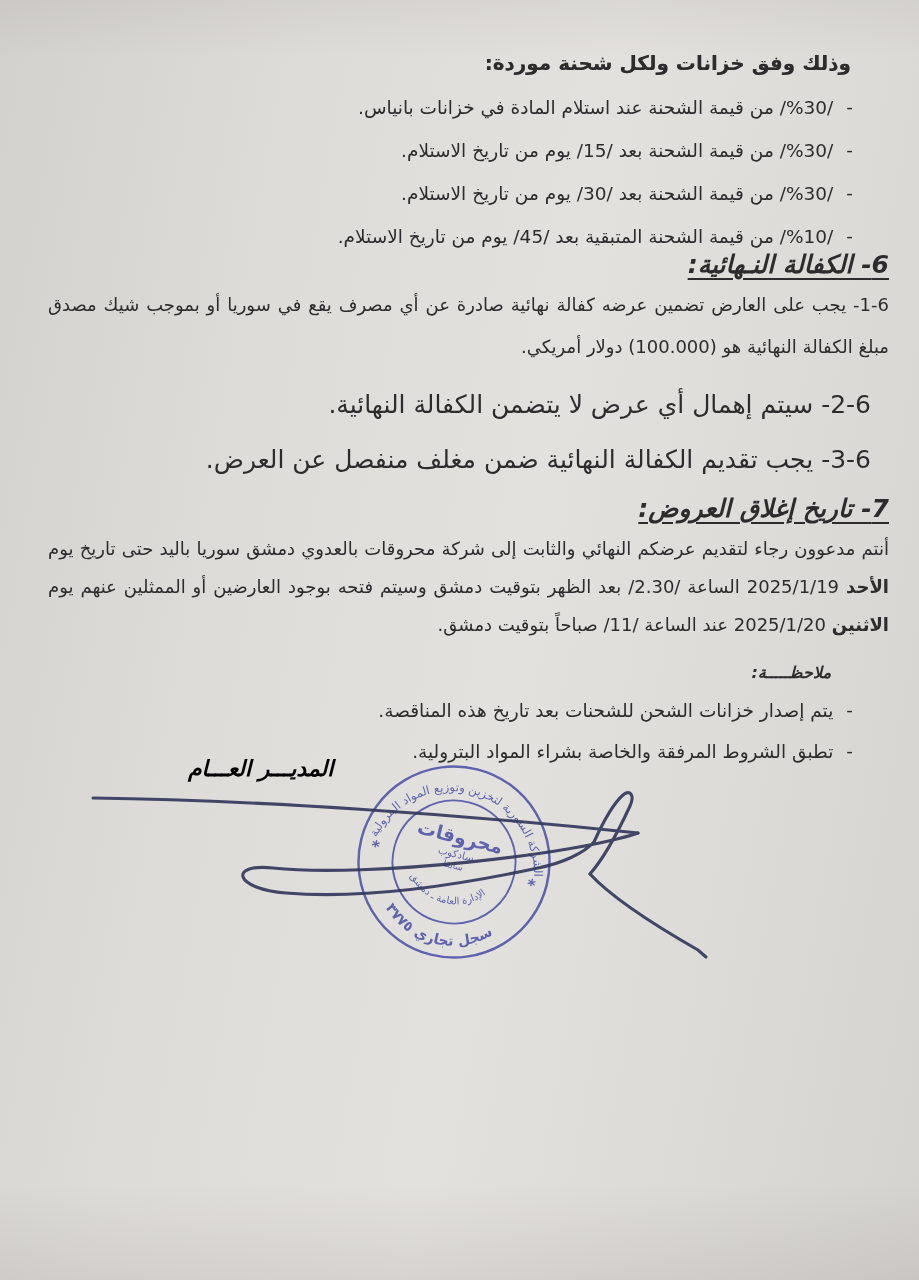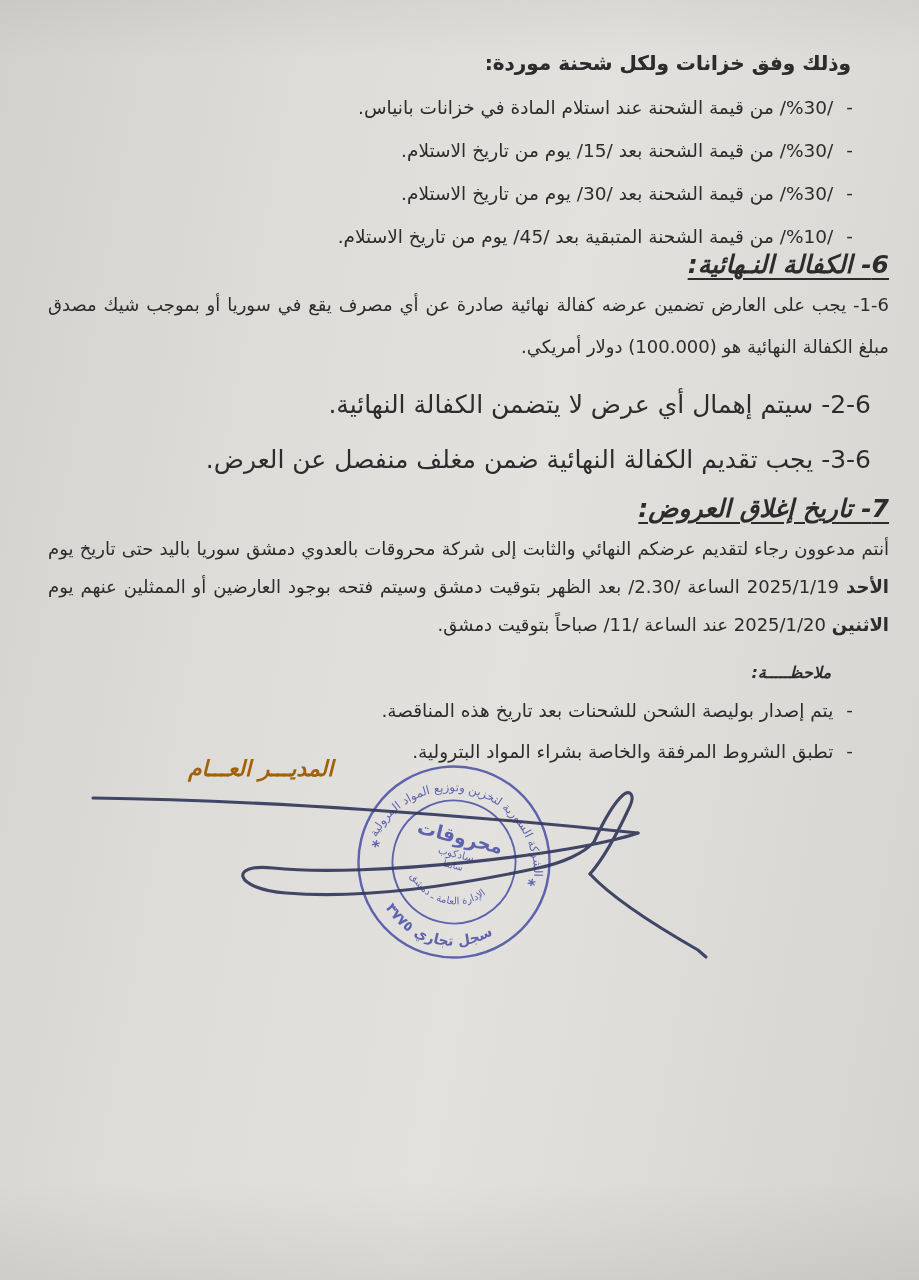--- a/index.html
+++ b/index.html
@@ -31,21 +31,21 @@
   .para.tight{line-height:38px;margin-top:8px;}
   .single{margin:18px;font-size:25px;line-height:37px;}
   .note-heading{
     margin:14px 58px 0 0;font-size:16px;font-weight:bold;font-style:italic;line-height:30px;
   }
   ul.dashlist.notes{margin-top:2px;}
   ul.dashlist.notes li{line-height:41px;}
   .sig-title{
     position:absolute;left:188px;top:756px;
     font-size:22px;font-weight:bold;font-style:italic;letter-spacing:.5px;
-    color:#a16207;
+    color:#000000;
   }
   .stamp{
     position:absolute;left:350px;top:758px;width:208px;height:208px;
     transform:rotate(14deg);opacity:.87;
   }
   .sig-strokes{position:absolute;left:38px;top:770px;}
   b{font-weight:bold;}
 </style>
 </head>
 <body>
@@ -65,21 +65,21 @@
     <h2 class="sec-heading">6- الكفالة النـهائية:</h2>
     <p class="para">6‏-1‏- يجب على العارض تضمين عرضه كفالة نهائية صادرة عن أي مصرف يقع في سوريا أو بموجب شيك مصدق مبلغ الكفالة النهائية هو (100.000) دولار أمريكي.</p>
     <p class="single">6‏-2‏- سيتم إهمال أي عرض لا يتضمن الكفالة النهائية.</p>
     <p class="single">6‏-3‏- يجب تقديم الكفالة النهائية ضمن مغلف منفصل عن العرض.</p>
 
     <h2 class="sec-heading" style="margin-top:10px;">7- تاريخ إغلاق العروض:</h2>
     <p class="para tight"><span>أنتم مدعوون رجاء لتقديم عرضكم النهائي والثابت إلى شركة محروقات بالعدوي دمشق سوريا باليد حتى تاريخ يوم </span><b>الأحد</b><span> 2025/1/19 الساعة /2.30/ بعد الظهر بتوقيت دمشق وسيتم فتحه بوجود العارضين أو الممثلين عنهم يوم </span><b>الاثنين</b><span> 2025/1/20 عند الساعة /11/ صباحاً بتوقيت دمشق.</span></p>
 
     <h3 class="note-heading">ملاحظـــــة:</h3>
     <ul class="dashlist notes">
-      <li><span class="dash">-</span><span>يتم إصدار بوليصة الشحن للشحنات بعد تاريخ هذه المناقصة.</span></li>
+      <li><span class="dash">-</span><span>يتم إصدار خزانات الشحن للشحنات بعد تاريخ هذه المناقصة.</span></li>
       <li><span class="dash">-</span><span>تطبق الشروط المرفقة والخاصة بشراء المواد البترولية.</span></li>
     </ul>
   </div>
 
   <div class="sig-title">المديـــر العـــام</div>
 
   <svg class="stamp" viewBox="0 0 220 220" width="208" height="208">
     <g fill="none" stroke="#4b51a6">
       <circle cx="110" cy="110" r="101" stroke-width="2.6"></circle>
       <circle cx="110" cy="110" r="65" stroke-width="2"></circle>

